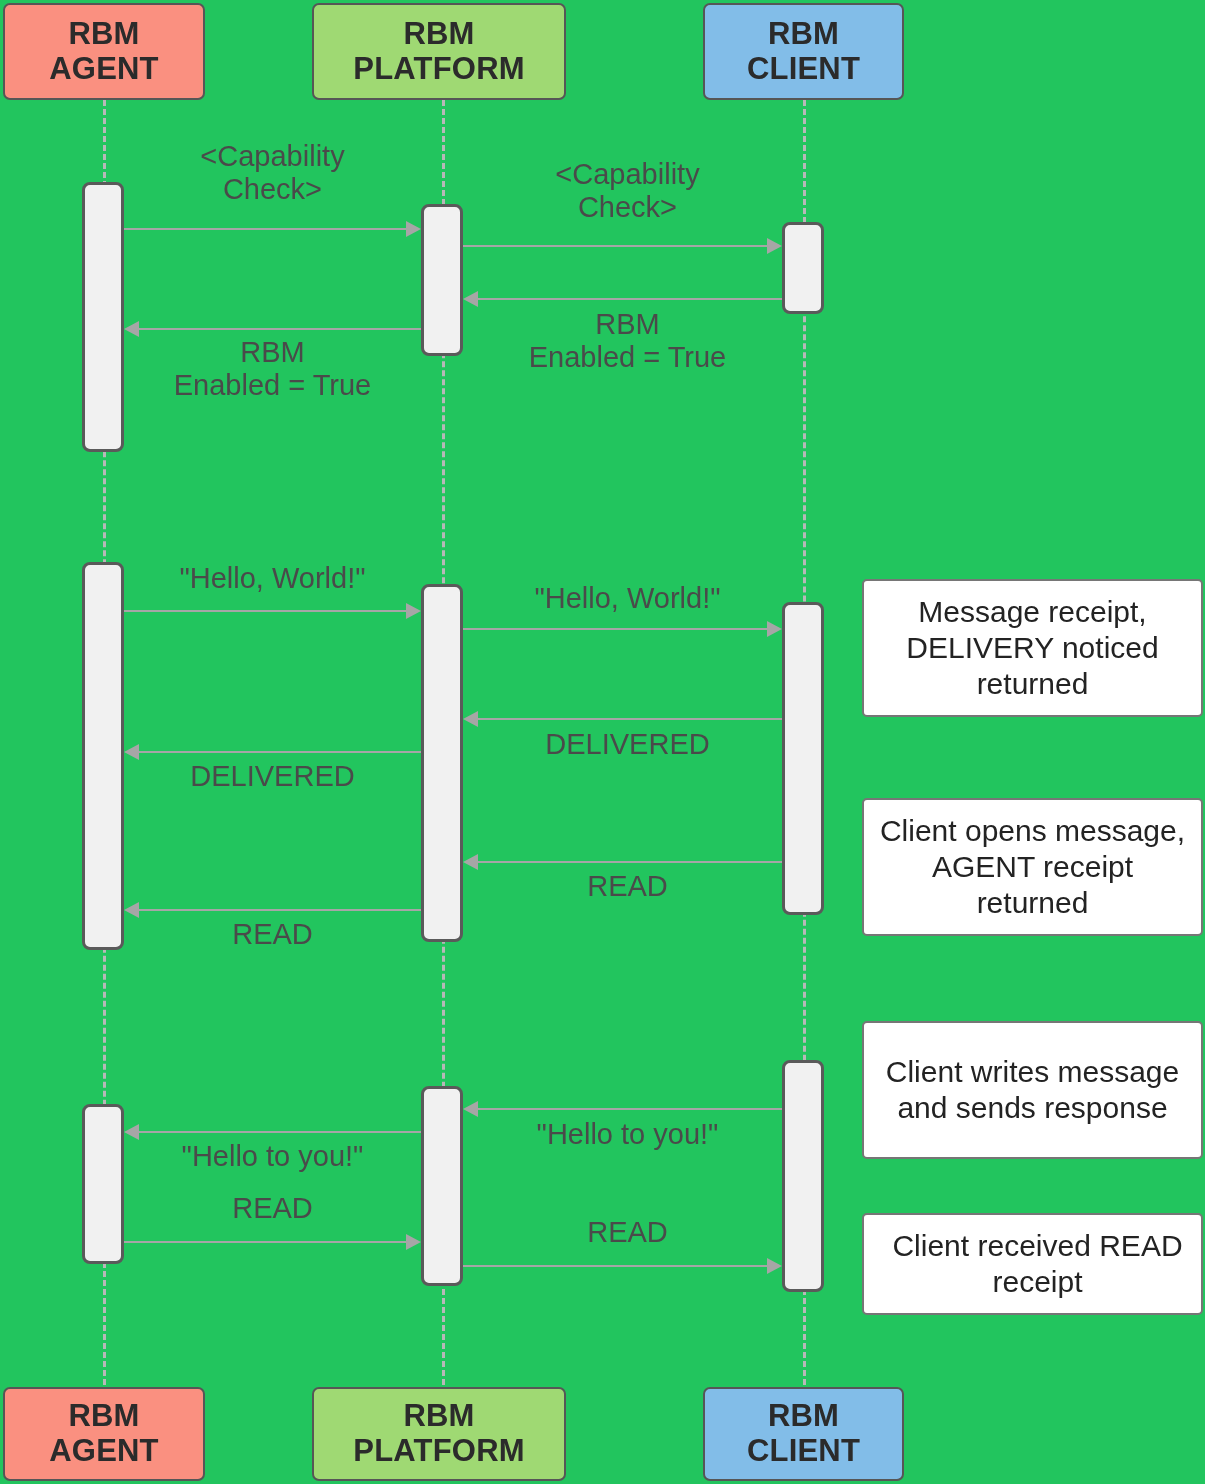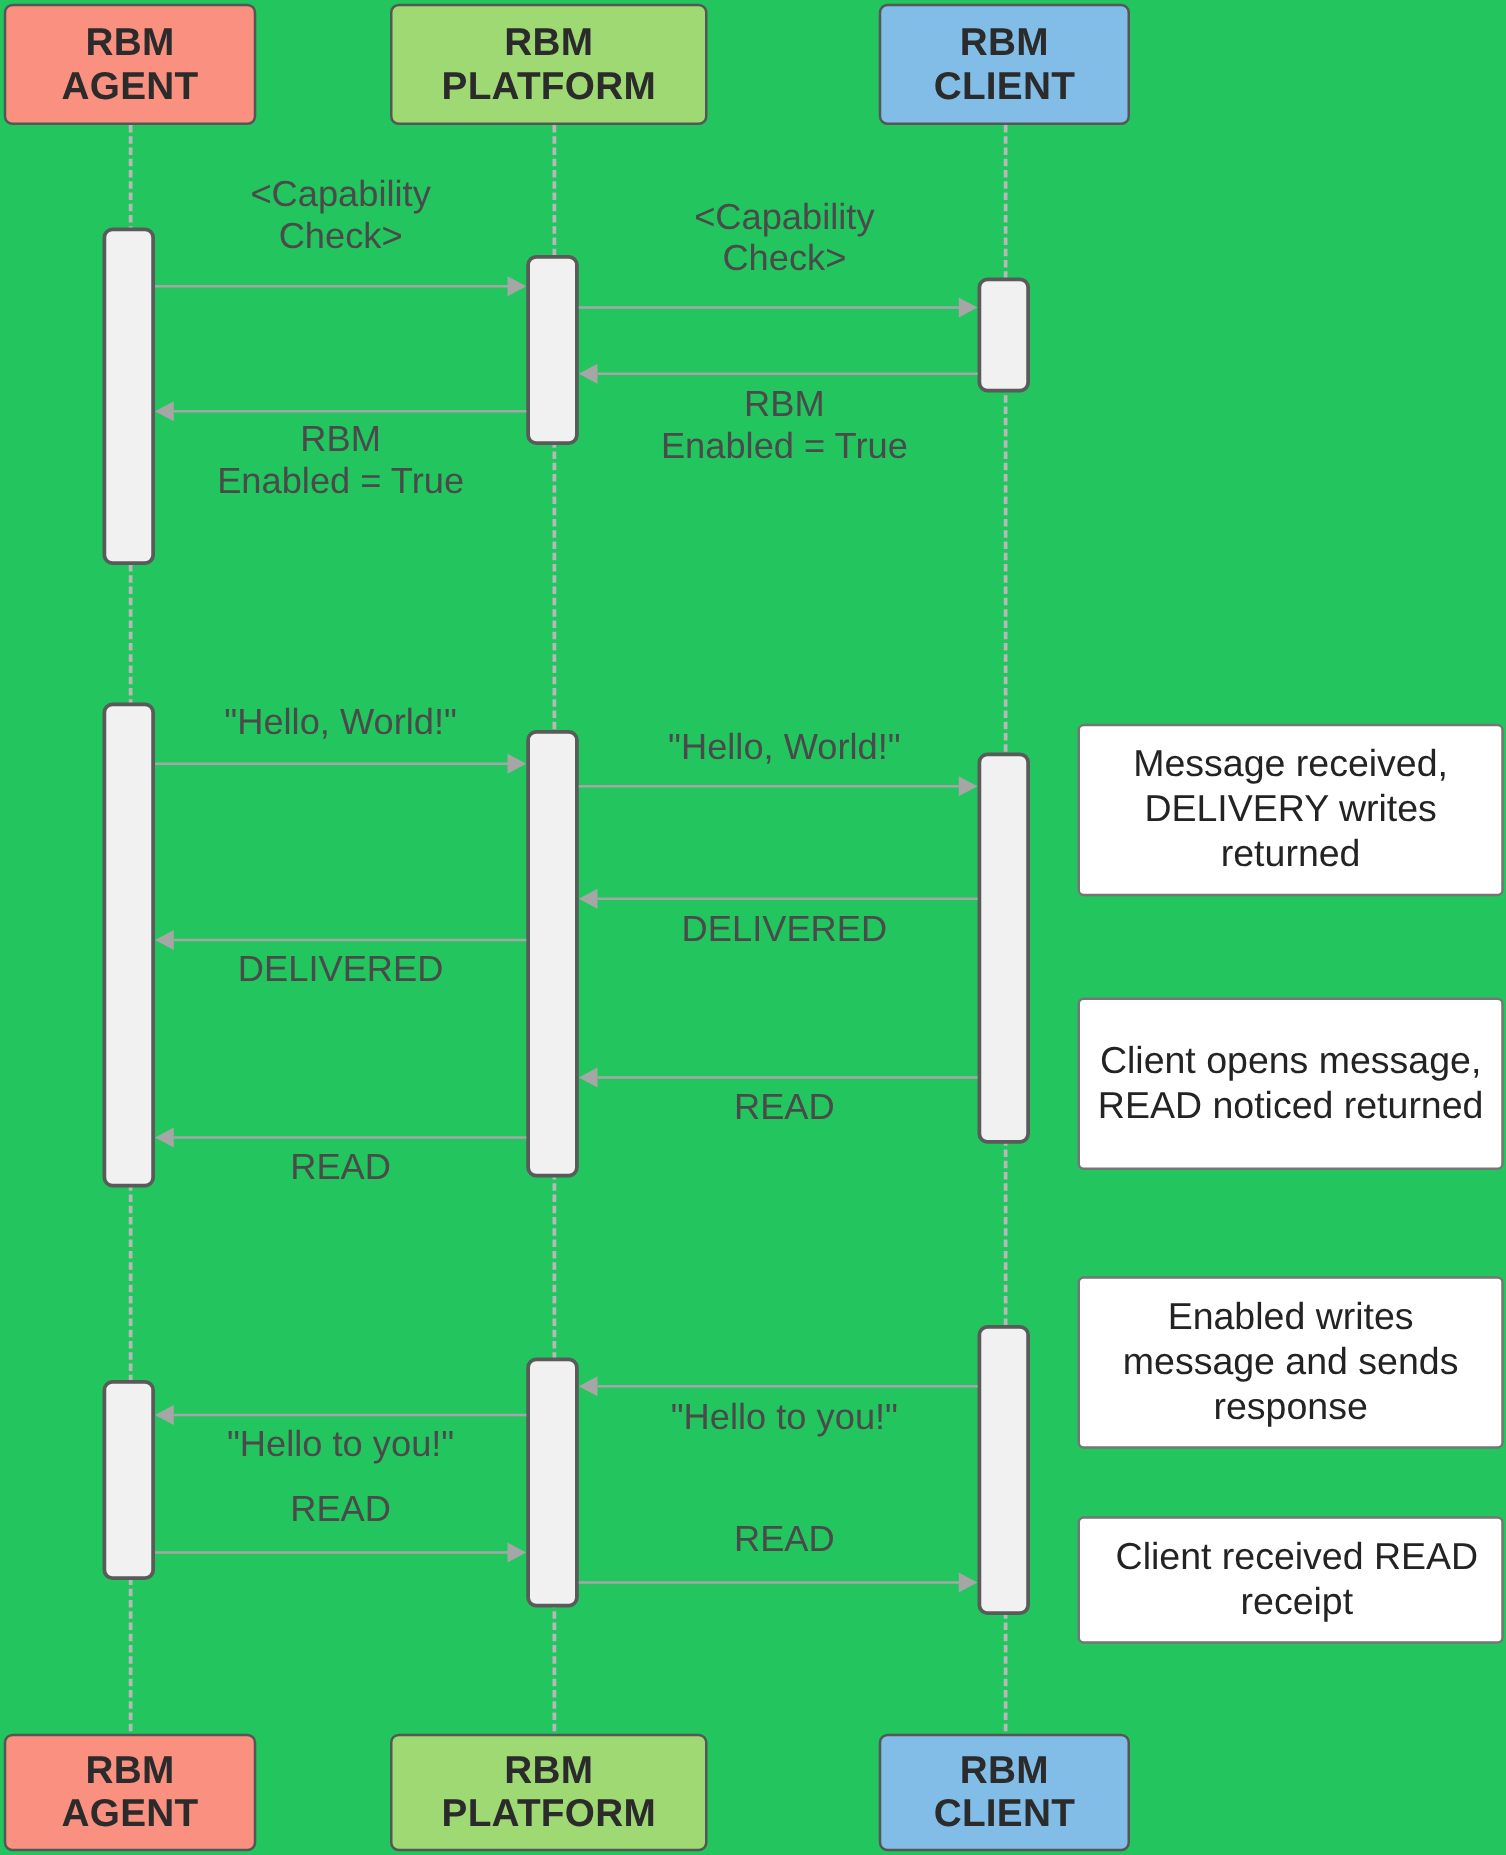--- a/index.html
+++ b/index.html
@@ -174,25 +174,25 @@
 
   <div class="msglabel" style="left:135px;top:1192px;width:275px;">READ</div>
   <div class="msgline" style="left:124px;top:1241px;width:287px;"></div>
   <div class="arrowhead right" style="left:406px;top:1234px;"></div>
 
   <div class="msglabel" style="left:490px;top:1216px;width:275px;">READ</div>
   <div class="msgline" style="left:463px;top:1265px;width:309px;"></div>
   <div class="arrowhead right" style="left:767px;top:1258px;"></div>
 
 
-  <div class="note" style="left:862px;top:579px;width:341px;height:138px;">Message received, DELIVERY writes returned</div>
-
-  <div class="note" style="left:862px;top:798px;width:341px;height:138px;">Client opens message, READ noticed returned</div>
-
-  <div class="note" style="left:862px;top:1021px;width:341px;height:138px;">Enabled writes message and sends response</div>
+  <div class="note" style="left:862px;top:579px;width:341px;height:138px;">Message receipt, DELIVERY noticed returned</div>
+
+  <div class="note" style="left:862px;top:798px;width:341px;height:138px;">Client opens message, AGENT receipt returned</div>
+
+  <div class="note" style="left:862px;top:1021px;width:341px;height:138px;">Client writes message and sends response</div>
 
   <div class="note" style="left:862px;top:1213px;width:341px;height:102px;padding-left:20px;">Client received READ receipt</div>
 
   <div class="participant" style="left:3px;top:1387px;width:202px;height:94px;background:#FA9080;">
     <span class="l1">RBM</span>
     <span class="l2">AGENT</span>
   </div>
 
   <div class="participant" style="left:312px;top:1387px;width:254px;height:94px;background:#9FD973;">
     <span class="l1">RBM</span>

